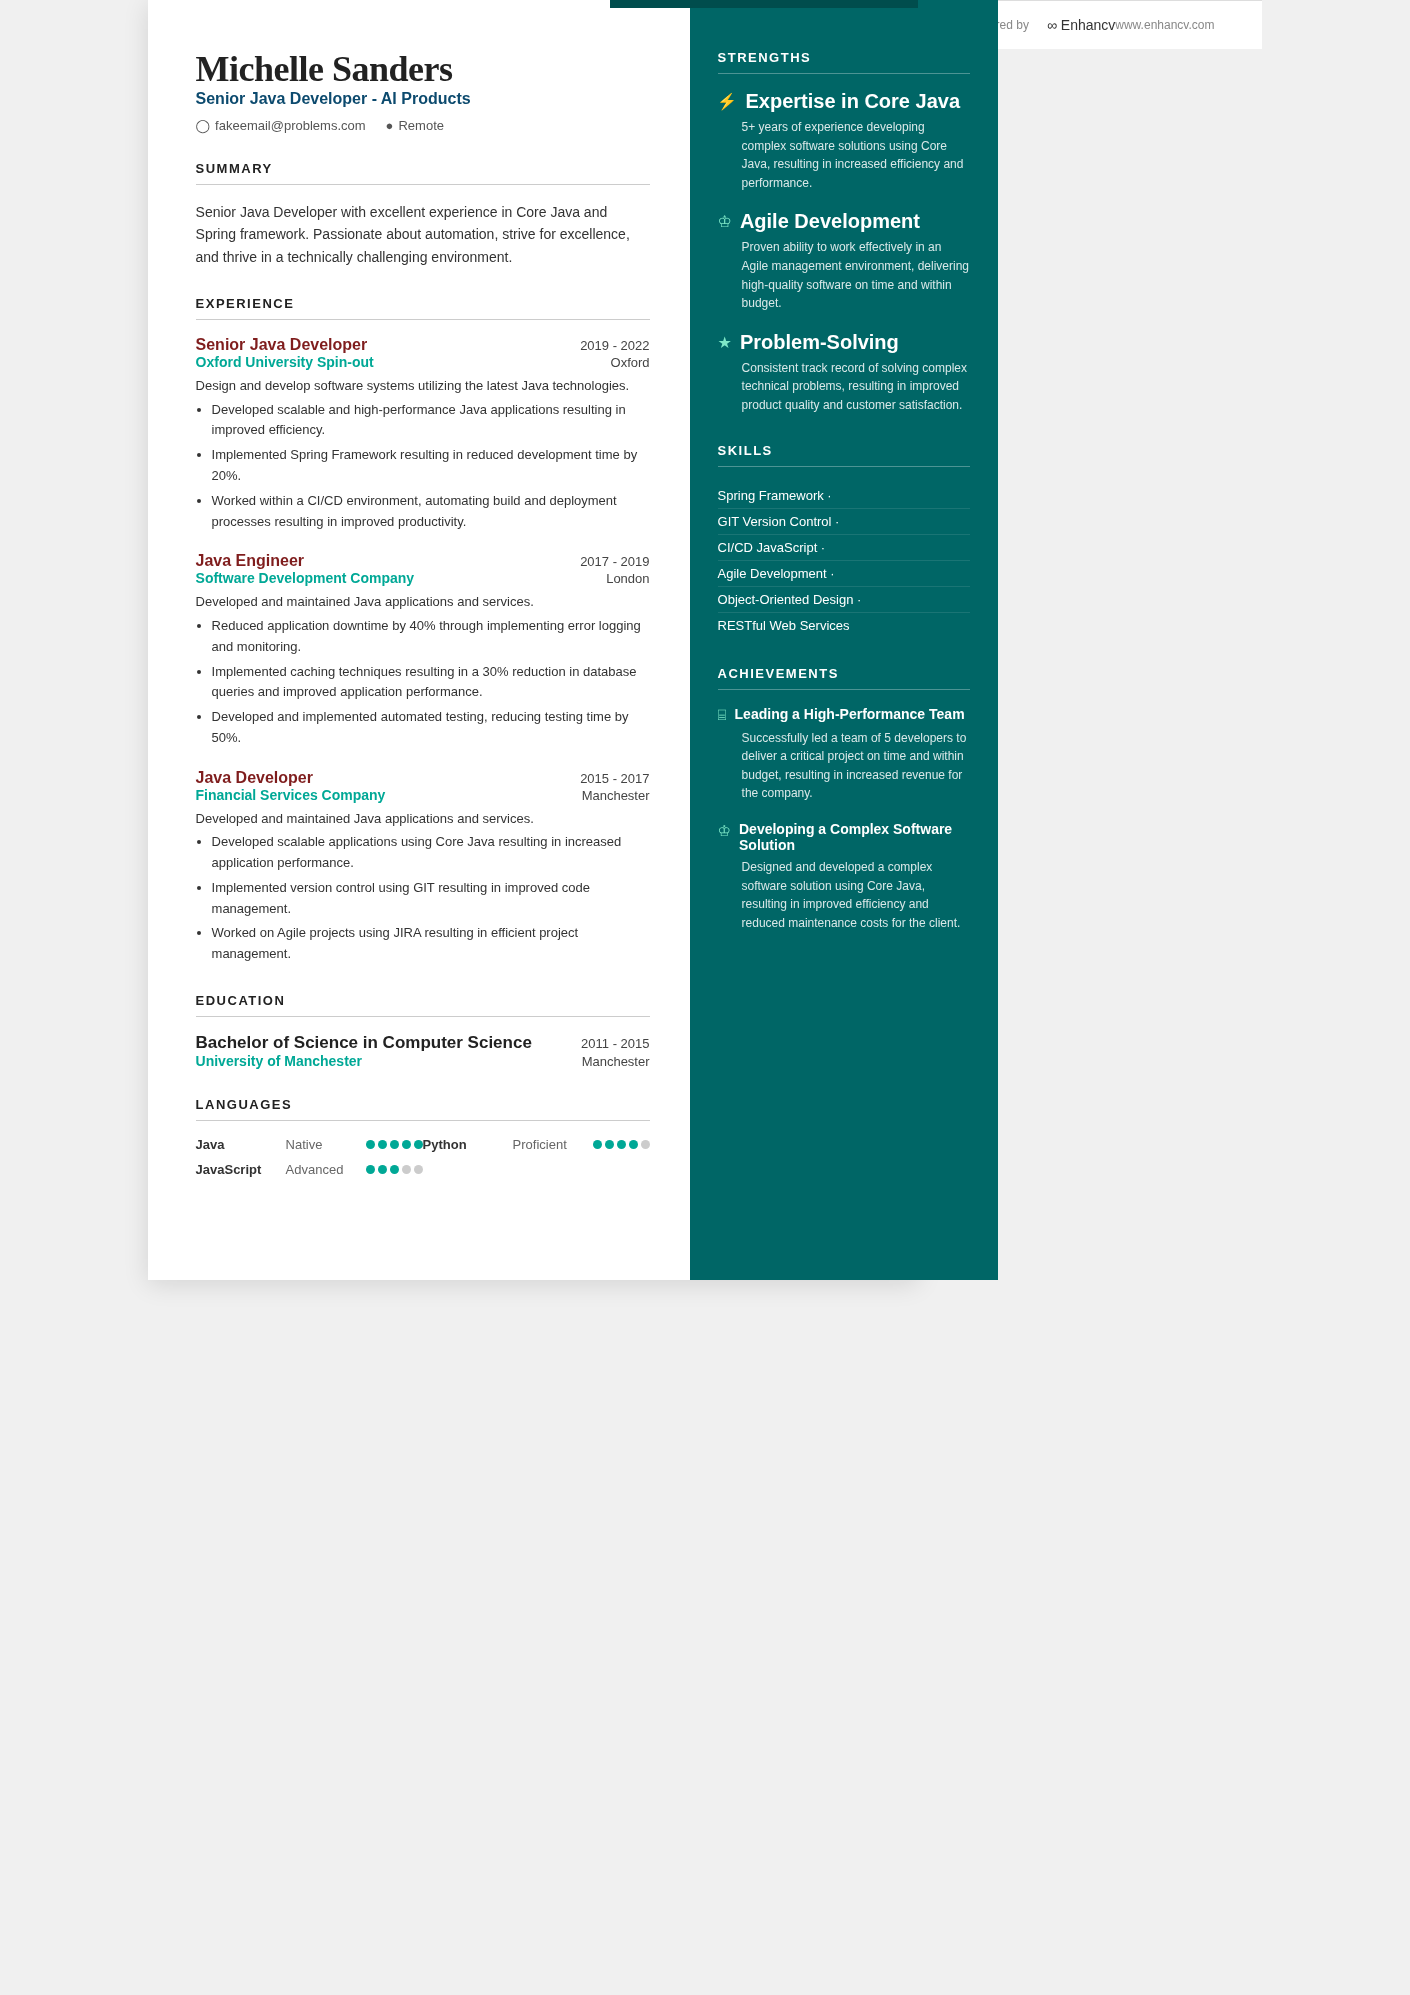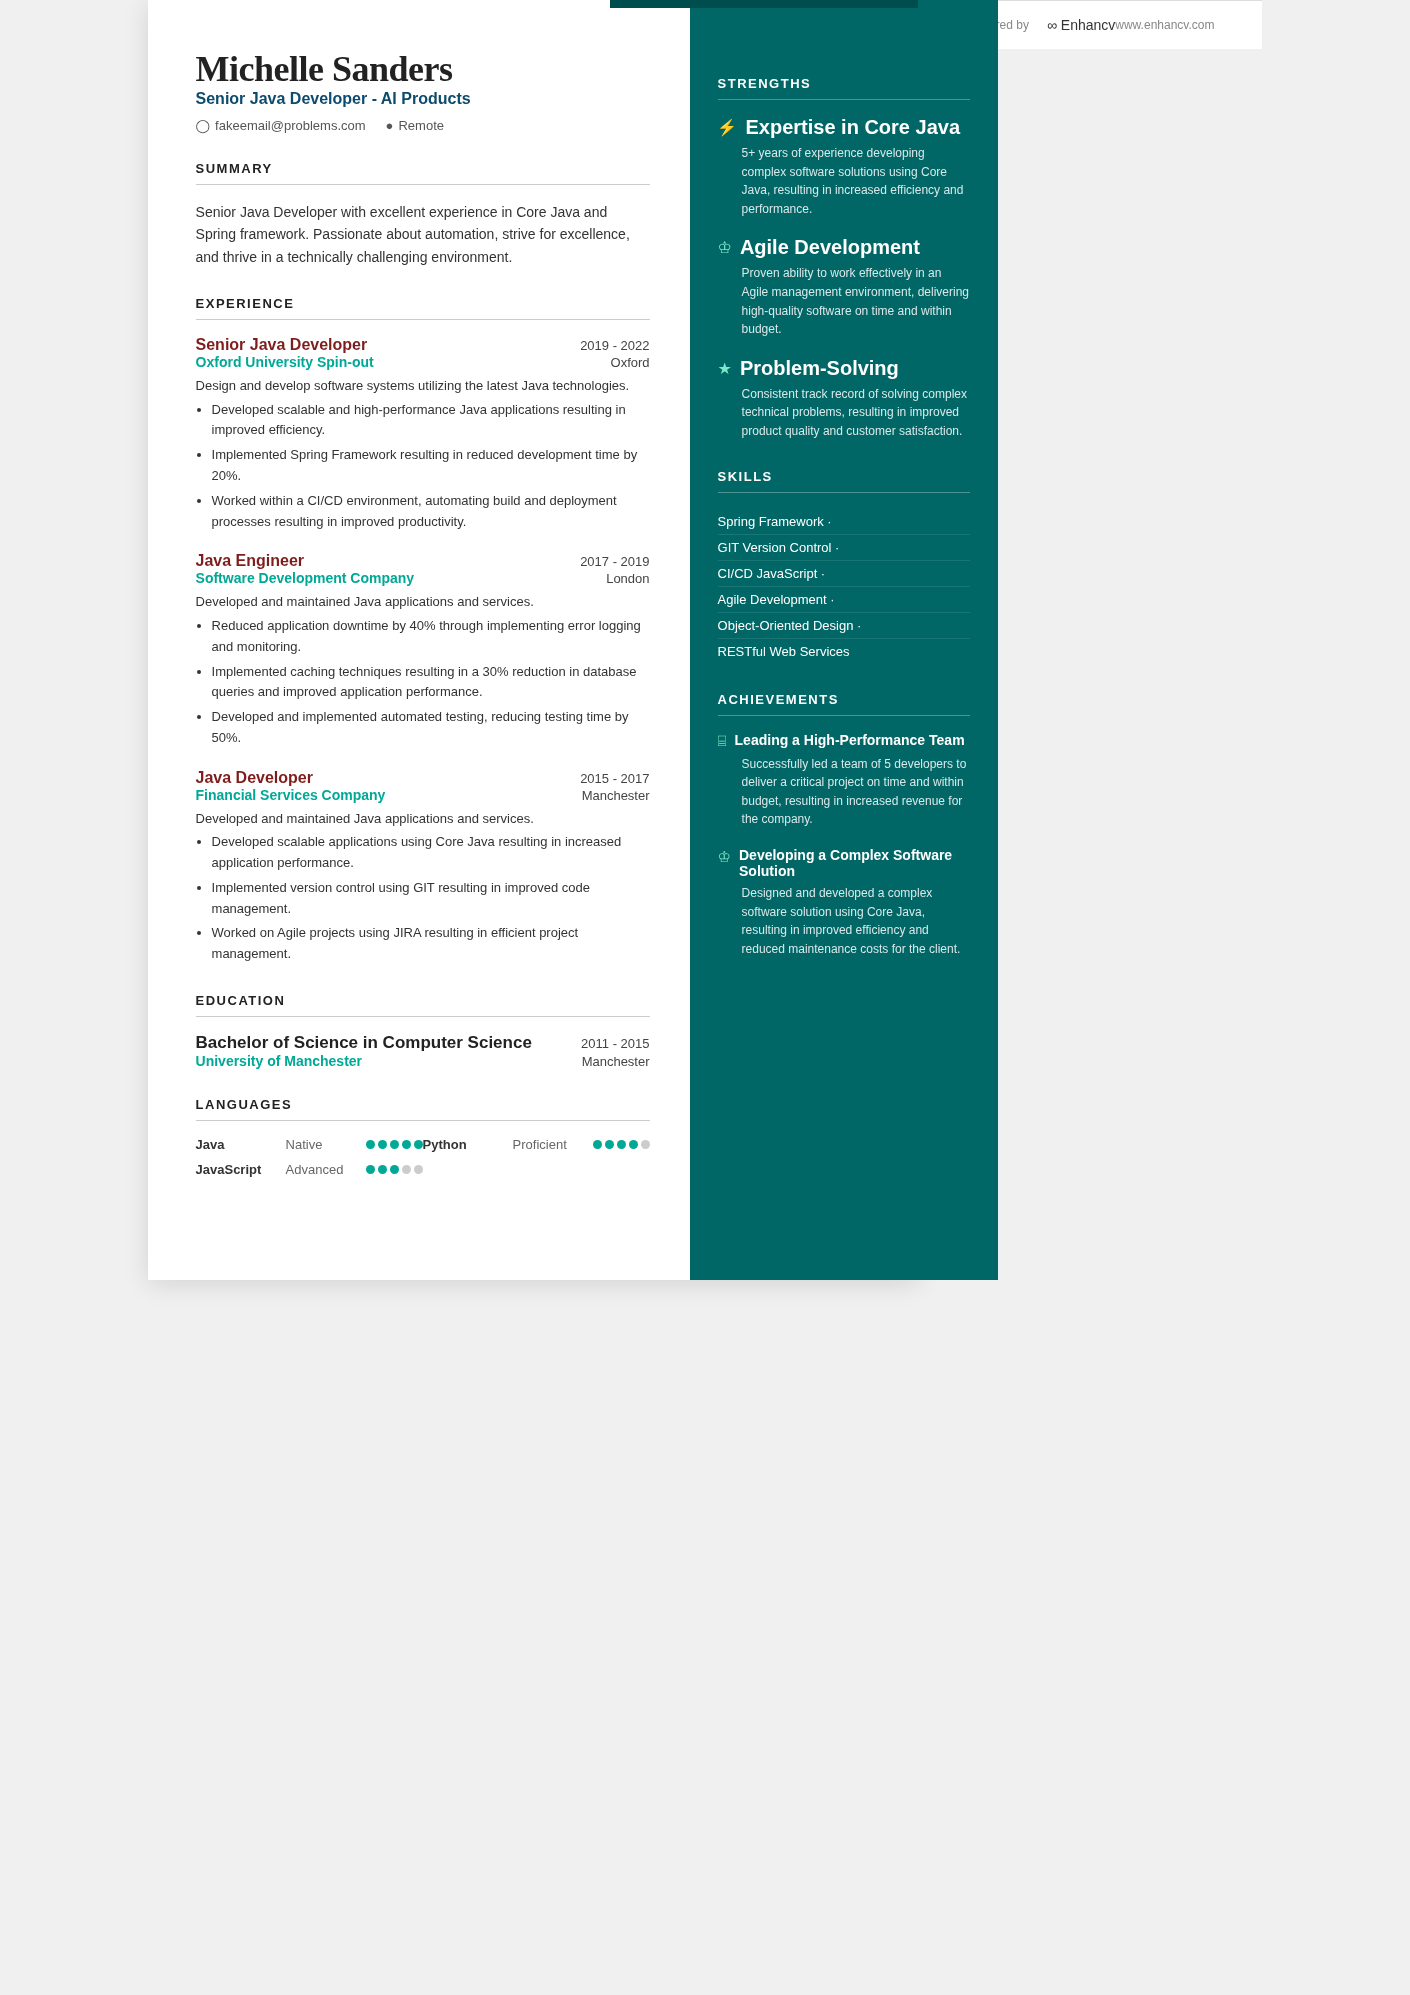--- a/index.html
+++ b/index.html
@@ -24,21 +24,21 @@
     .left-col {
       flex: 0 0 60%;
       padding: 48px 40px 40px 48px;
       background: #fff;
     }
     
     .right-col {
       flex: 0 0 40%;
       background: #006666;
       color: #fff;
-      padding: 68px 28px 40px 28px;
+      padding: 42px 28px 40px 28px;
     }
 
     
     .header {
       margin-bottom: 28px;
     }
     .header-name {
       font-size: 36px;
       font-weight: 700;
       color: #222;

